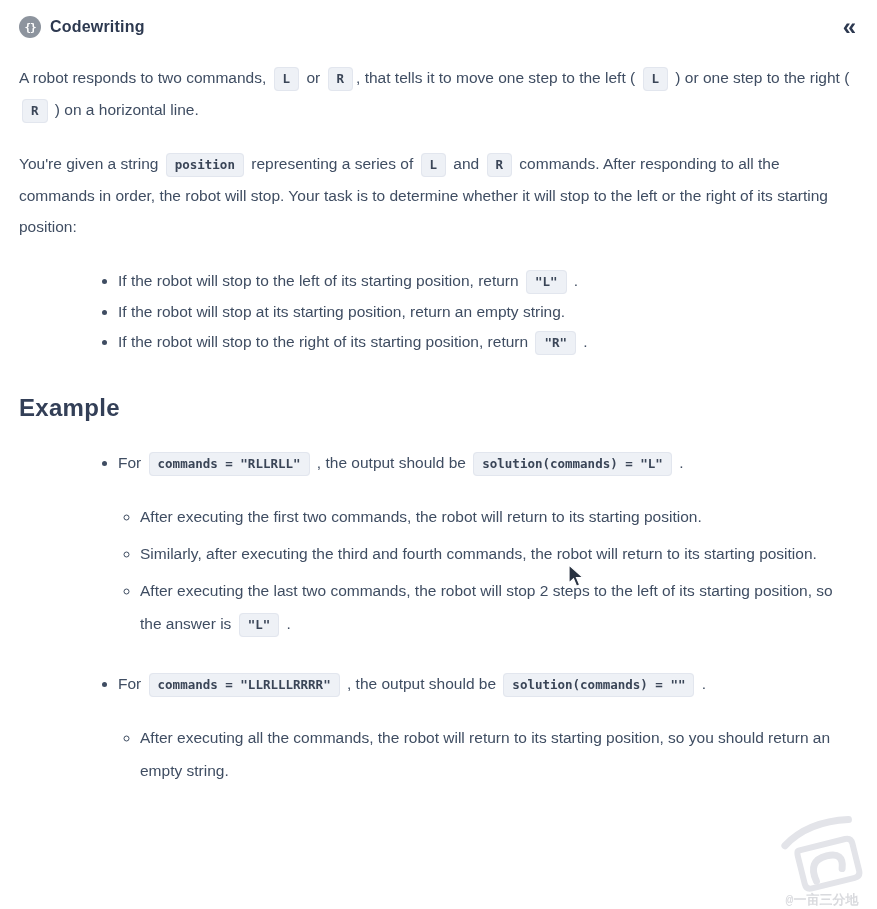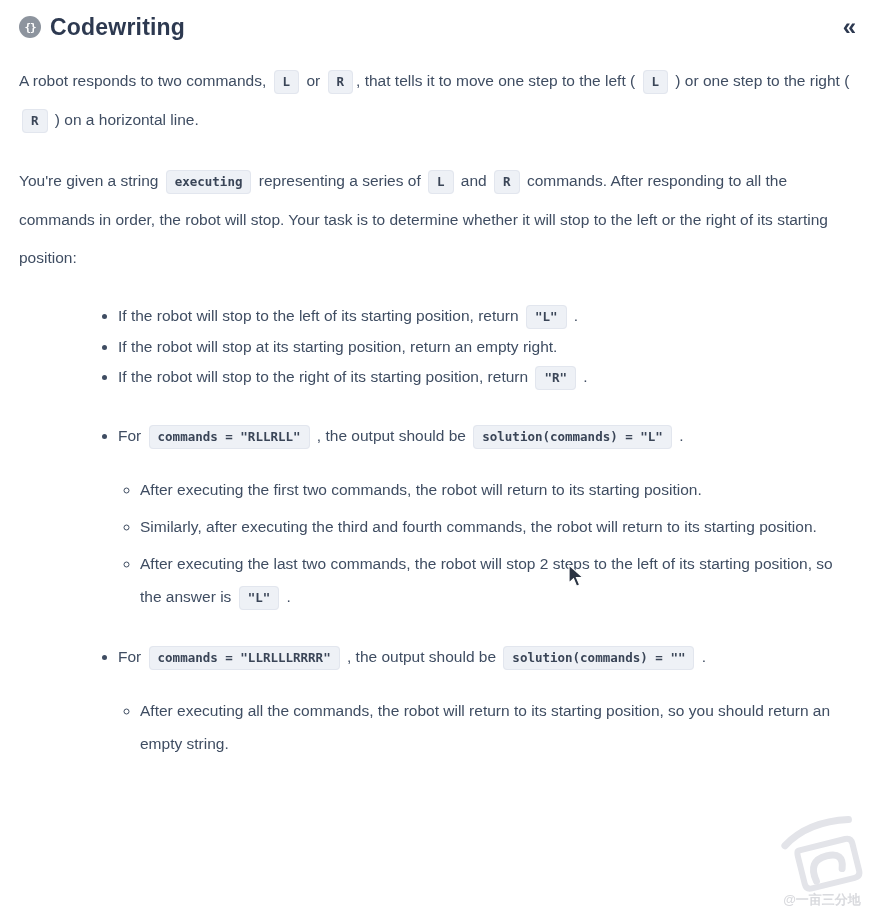--- a/index.html
+++ b/index.html
@@ -17,29 +17,29 @@
   
   .doc-header { display: flex; align-items: center; gap: 9px; height: 26px; }
   .icon-circle {
     width: 22px; height: 22px; border-radius: 50%;
     background: #8d949e; color: #ffffff;
     display: flex; align-items: center; justify-content: center;
     font-family: "DejaVu Sans Mono", monospace;
     font-size: 11px; font-weight: bold; letter-spacing: -1px;
     flex: 0 0 auto;
   }
-  .doc-title { font-size: 23px; font-weight: 700; color: #2d3950; letter-spacing: .2px; }
+  .doc-title { font-size: 16px; font-weight: 700; color: #2d3950; letter-spacing: .2px; }
   .collapse-btn {
     margin-left: auto; font-size: 24px; font-weight: 700;
     color: #2d3950; cursor: pointer; line-height: 20px; user-select: none;
     padding: 0 2px;
   }
 
   
-  p.body-text { font-size: 15.5px; line-height: 38px; margin: 22px 0 20px 0; }
+  p.body-text { font-size: 15.5px; line-height: 31px; margin: 22px 0 20px 0; }
   .note { font-style: italic; }
 
   
   code.chip {
     font-family: "DejaVu Sans Mono", monospace;
     font-size: 12.5px; font-weight: 700; color: #3a4557;
     background: #eef1f6;
     border: 1px solid #e2e6ee;
     border-radius: 4px;
     padding: 3px 8px 4px 8px;
@@ -72,45 +72,46 @@
   
   .cursor { position: absolute; left: 566px; top: 564px; pointer-events: none; }
 
   
   .watermark {
     position: absolute; right: 0px; bottom: 0px;
     width: 110px; text-align: center; pointer-events: none;
   }
   .watermark-text {
     font-size: 13px; font-weight: 700; color: #d9dade;
-    text-shadow: 0 0 1px #ffffff; margin-top: -6px;
+    text-shadow: 0 0 1px #ffffff; margin-top: -6px; font-family: Liberation Mono, monospace;
   }
 </style>
 </head>
 <body>
 
 <div class="page">
 
   <div class="doc-header">
     <span class="icon-circle">{}</span>
     <span class="doc-title">Codewriting</span>
     <span class="collapse-btn">«</span>
   </div>
 
   <p class="body-text">A robot responds to two commands, <code class="chip">L</code> or <code class="chip">R</code>, that tells it to move one step to the left ( <code class="chip">L</code> ) or one step to the right ( <code class="chip">R</code> ) on a horizontal line.</p>
 
-  <p class="body-text">You're given a string <code class="chip">executing</code> representing a series of <code class="chip">L</code> and <code class="chip">R</code> commands. After responding to all the commands in order, the robot will stop. Your task is to determine whether it will stop to the left or the right of its starting position:</p>
+  <p class="body-text">You're given a string <code class="chip">position</code> representing a series of <code class="chip">L</code> and <code class="chip">R</code> commands. After responding to all the commands in order, the robot will stop. Your task is to determine whether it will stop to the left or the right of its starting position:</p>
 
   <ul class="rules-list">
       <li>If the robot will stop to the left of its starting position, return <code class="chip">"L"</code> .</li>
-      <li>If the robot will stop at its starting position, return an empty right.</li>
+      <li>If the robot will stop at its starting position, return an empty string.</li>
       <li>If the robot will stop to the right of its starting position, return <code class="chip">"R"</code> .</li>
     </ul>
 
 
+  <h2 class="example-heading">Example</h2>
 
   <ul class="examples-list">
       <li><div class="example-lead">For <code class="chip">commands = "RLLRLL"</code> , the output should be <code class="chip">solution(commands) = "L"</code> .</div><ul class="details-list">
           <li>After executing the first two commands, the robot will return to its starting position.</li>
           <li>Similarly, after executing the third and fourth commands, the robot will return to its starting position.</li>
           <li>After executing the last two commands, the robot will stop 2 steps to the left of its starting position, so the answer is <code class="chip">"L"</code> .</li>
         </ul></li>
       <li><div class="example-lead">For <code class="chip">commands = "LLRLLLRRRR"</code> , the output should be <code class="chip">solution(commands) = ""</code> .</div><ul class="details-list">
           <li>After executing all the commands, the robot will return to its starting position, so you should return an empty string.</li>
         </ul></li>

